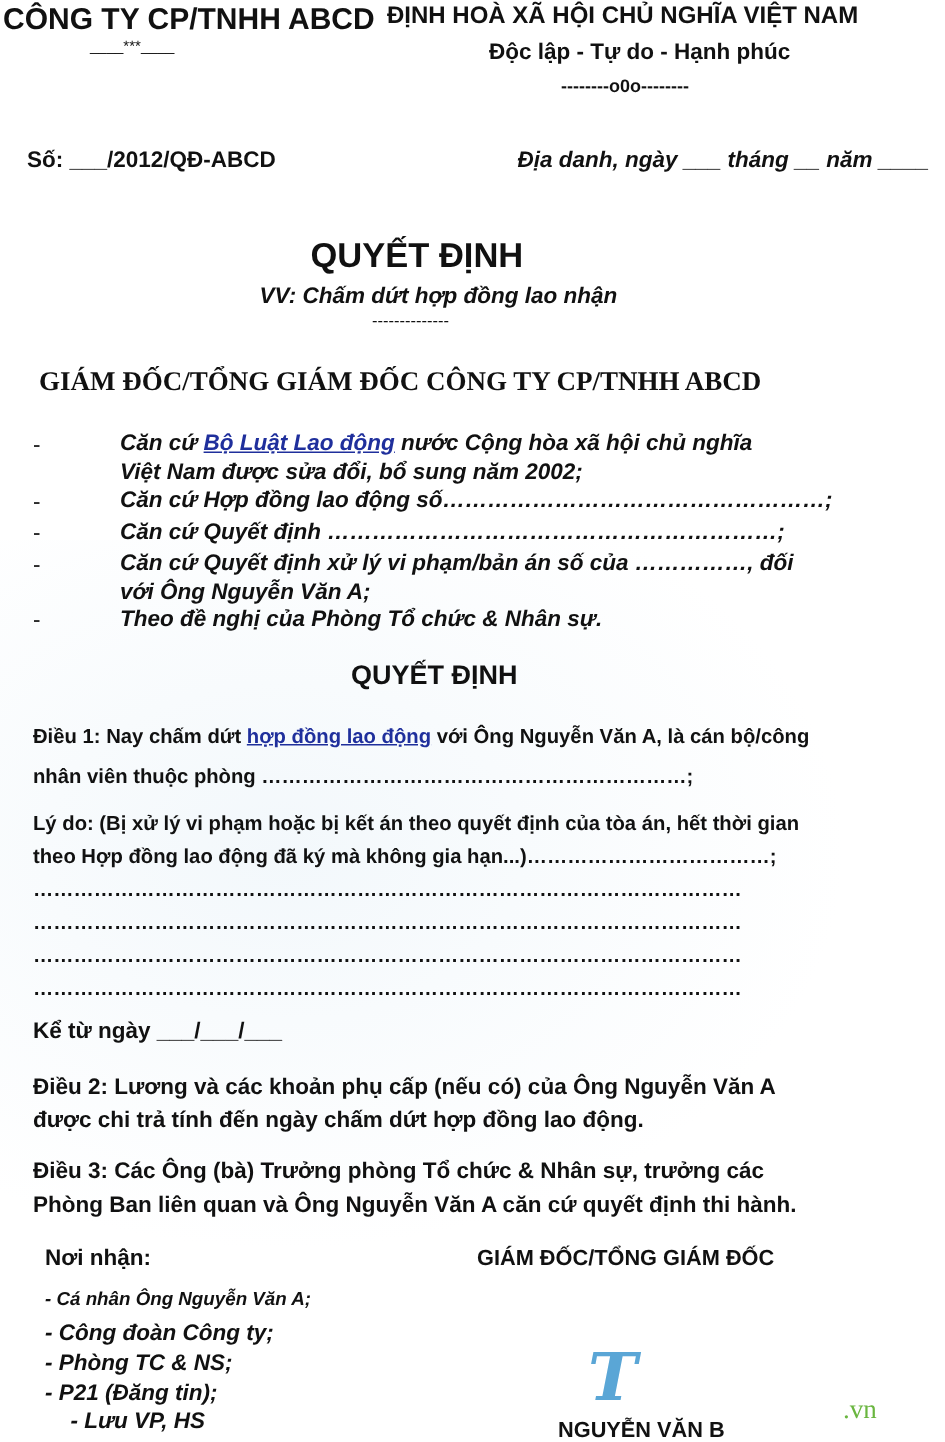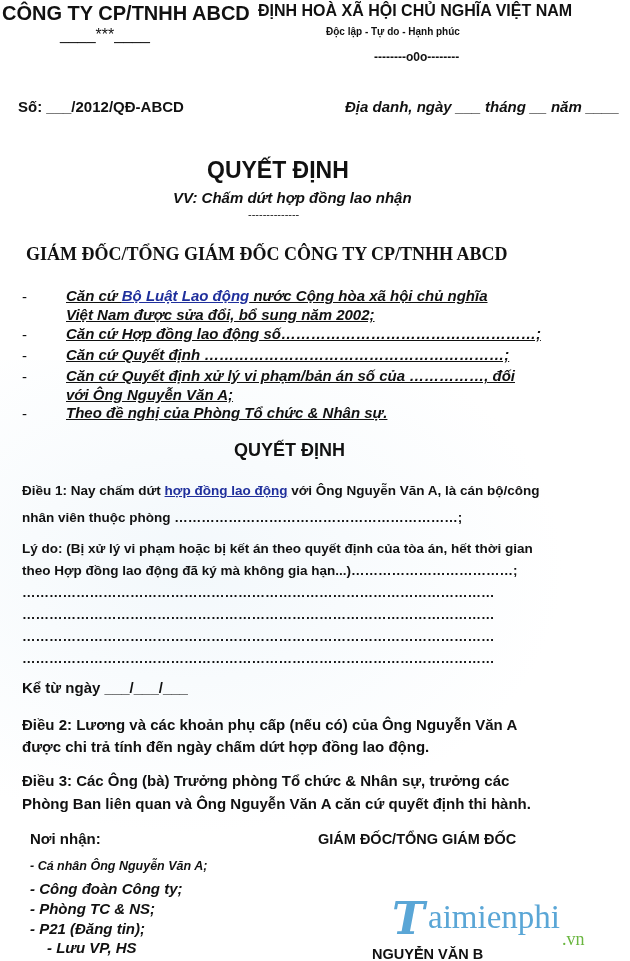--- a/index.html
+++ b/index.html
@@ -10,21 +10,21 @@
   .abs { position: absolute; white-space: nowrap; }
   .b { font-weight: bold; }
   .i { font-style: italic; }
   .link { color: #1f2f9c; text-decoration: underline; }
   .watermark-bg {
     position: absolute; left: 0; top: 360px; width: 630px; height: 520px;
     background: radial-gradient(ellipse at 30% 40%, rgba(220,235,245,0.35), rgba(255,255,255,0) 60%);
     pointer-events: none;
   }
   .dash { position: absolute; left: 22px; font-size: 15px; }
-  .can-cu { position: absolute; left: 66px; font-size: 15px; font-weight: bold; font-style: italic; white-space: nowrap; text-decoration: underline; }
+  .can-cu { position: absolute; left: 80px; font-size: 15px; font-weight: bold; font-style: italic; white-space: nowrap; }
   .body13 { font-size: 13.5px; font-weight: bold; }
   .body15 { font-size: 15px; font-weight: bold; }
   .logo {
     position: absolute; left: 392px; top: 893px; height: 60px; width: 230px;
   }
   .logo-T {
     position: absolute; left: 0; top: 0; font-family: "DejaVu Serif", serif; font-style: italic;
     font-size: 44px; color: #5aa6d6; font-weight: bold;
   }
   .logo-text {
@@ -33,23 +33,23 @@
   .logo-vn {
     position: absolute; left: 170px; top: 36px; font-family: "Liberation Serif", serif; font-size: 18px; color: #6ab640;
   }
 </style>
 </head>
 <body>
 
 <div class="watermark-bg"></div>
 
 <div class="abs b" style="left:2px; top:2px; font-size:20px;">CÔNG TY CP/TNHH ABCD</div>
-<div class="abs" style="left:60px; top:26px; font-size:16px;">____***____</div>
+<div class="abs" style="left:60px; top:26px; font-size:10px;">____***____</div>
 <div class="abs b" style="left:258px; top:2px; font-size:16px;">ĐỊNH HOÀ XÃ HỘI CHỦ NGHĨA VIỆT NAM</div>
-<div class="abs b" style="left:326px; top:26px; font-size:10px;">Độc lập - Tự do - Hạnh phúc</div>
+<div class="abs b" style="left:326px; top:26px; font-size:15px;">Độc lập - Tự do - Hạnh phúc</div>
 <div class="abs b" style="left:374px; top:50px; font-size:12px;">--------o0o--------</div>
 <div class="abs b" style="left:18px; top:98px; font-size:15px;">Số: ___/2012/QĐ-ABCD</div>
 <div class="abs b i" style="left:345px; top:98px; font-size:15px;">Địa danh, ngày ___ tháng __ năm ____</div>
 
 <div class="abs b" style="left:207px; top:157px; font-size:23px;">QUYẾT ĐỊNH</div>
 <div class="abs b i" style="left:173px; top:189px; font-size:15px;">VV: Chấm dứt hợp đồng lao nhận</div>
 <div class="abs" style="left:248px; top:208px; font-size:11px;">--------------</div>
 
 <div class="abs b" style="left:26px; top:244px; font-size:18px;font-family:Liberation Serif, serif;">GIÁM ĐỐC/TỔNG GIÁM ĐỐC CÔNG TY CP/TNHH ABCD</div>
 
@@ -98,17 +98,16 @@
 <div class="abs b i" style="left:30px; top:859px; font-size:12.5px;">- Cá nhân Ông Nguyễn Văn A;</div>
 <div class="abs b i" style="left:30px; top:880px; font-size:15px;">- Công đoàn Công ty;</div>
 <div class="abs b i" style="left:30px; top:900px; font-size:15px;">- Phòng TC &amp; NS;</div>
 <div class="abs b i" style="left:30px; top:920px; font-size:15px;">- P21 (Đăng tin);</div>
 <div class="abs b i" style="left:47px; top:939px; font-size:15px;">- Lưu VP, HS</div>
 
 <div class="abs b" style="left:318px; top:831px; font-size:14.5px;">GIÁM ĐỐC/TỔNG GIÁM ĐỐC</div>
 
 <div class="logo">
   <span class="logo-T">T</span>
-  <span class="logo-text">aimienphi</span>
   <span class="logo-vn">.vn</span>
 </div>
 
 <div class="abs b" style="left:372px; top:946px; font-size:14.5px;">NGUYỄN VĂN B</div>
 
 </body></html>

